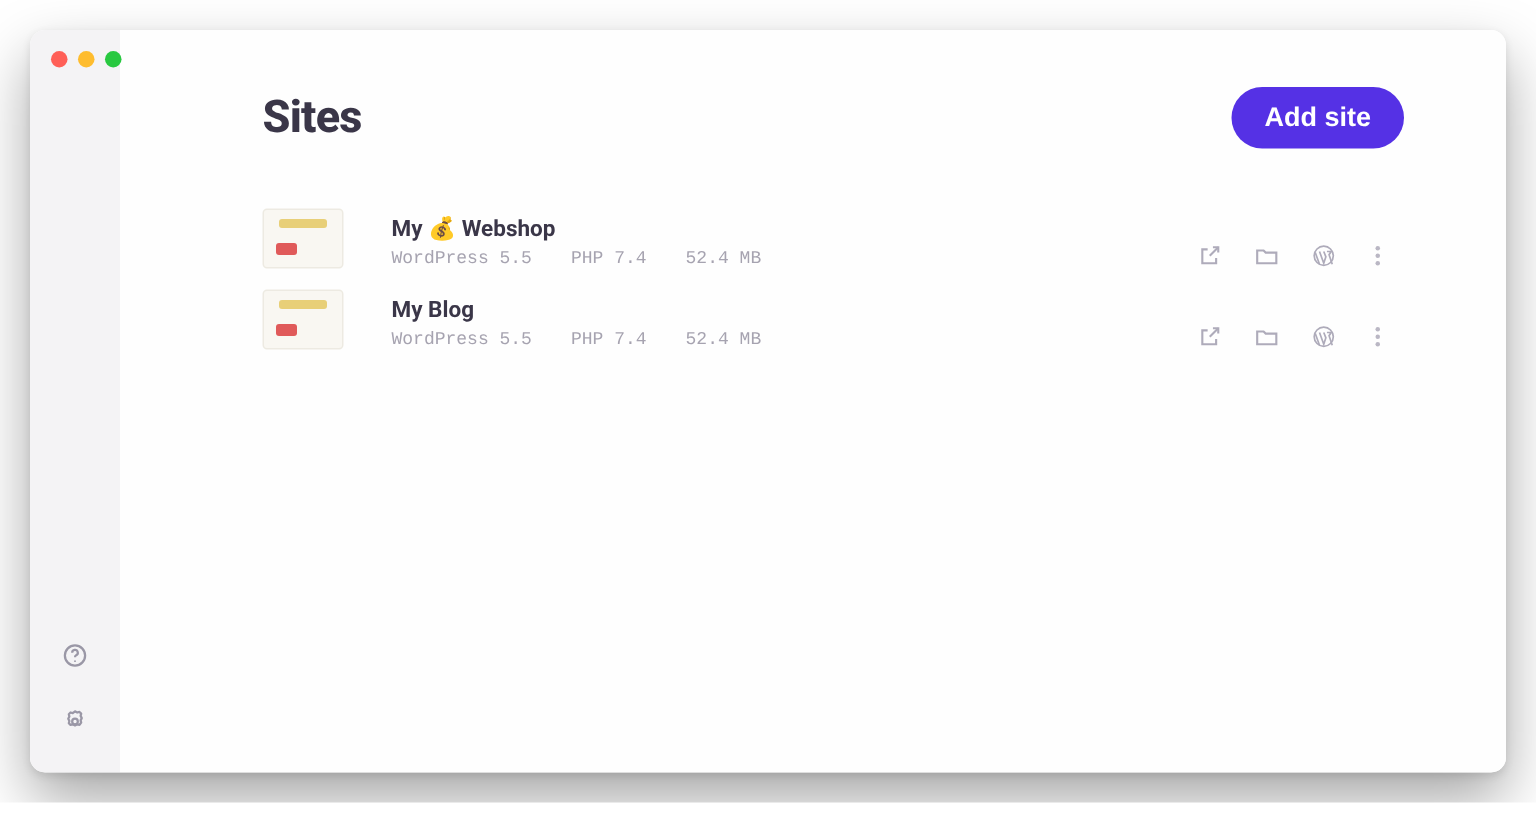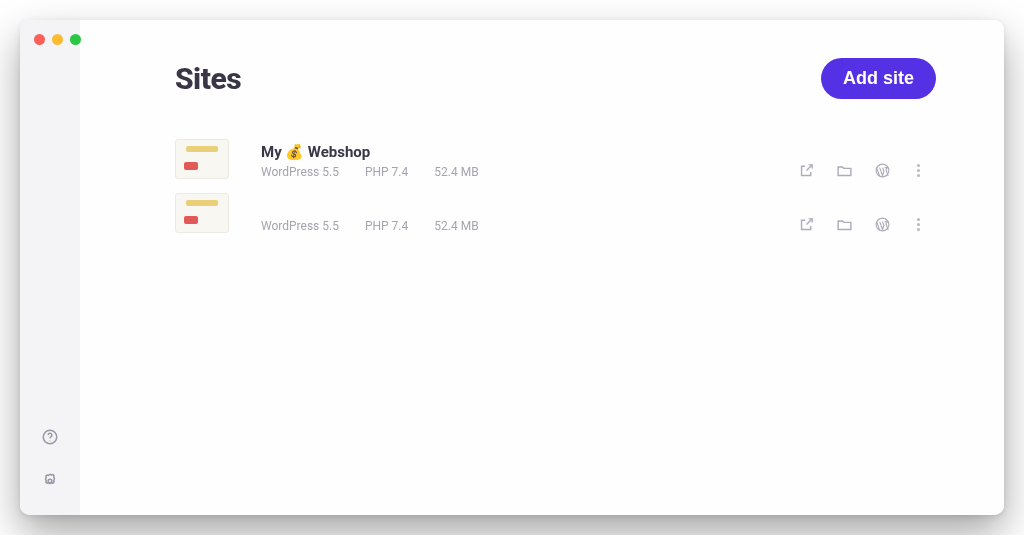--- a/index.html
+++ b/index.html
@@ -118,20 +118,21 @@
       font-size: 15px;
       font-weight: 700;
       color: #3a3648;
       margin-bottom: 4px;
     }
     .site-meta {
       display: flex;
       gap: 26px;
       font-size: 12px;
       color: #a6a3b0;
+      font-family: Liberation Mono, monospace;
     }
     .site-actions {
       display: flex;
       align-items: center;
       gap: 20px;
       margin-right: 10px;
     }
     .action-icon {
       width: 18px; height: 18px;
       color: #aeabba;
@@ -222,20 +223,21 @@
             <span></span>
               <span></span>
               <span></span>
           </div>
         </div>
       </div>
 
       <div class="site-row">
         <div class="site-thumb"></div>
         <div class="site-info">
+          <div class="site-name">My Blog</div>
           <div class="site-meta">
             <span>WordPress 5.5</span>
             <span>PHP 7.4</span>
             <span>52.4 MB</span>
           </div>
         </div>
         <div class="site-actions">
           <div class="action-icon">
             <svg viewBox="0 0 24 24" fill="none" stroke="currentColor" stroke-width="2">
                 <path d="M15 4h5v5"></path>

